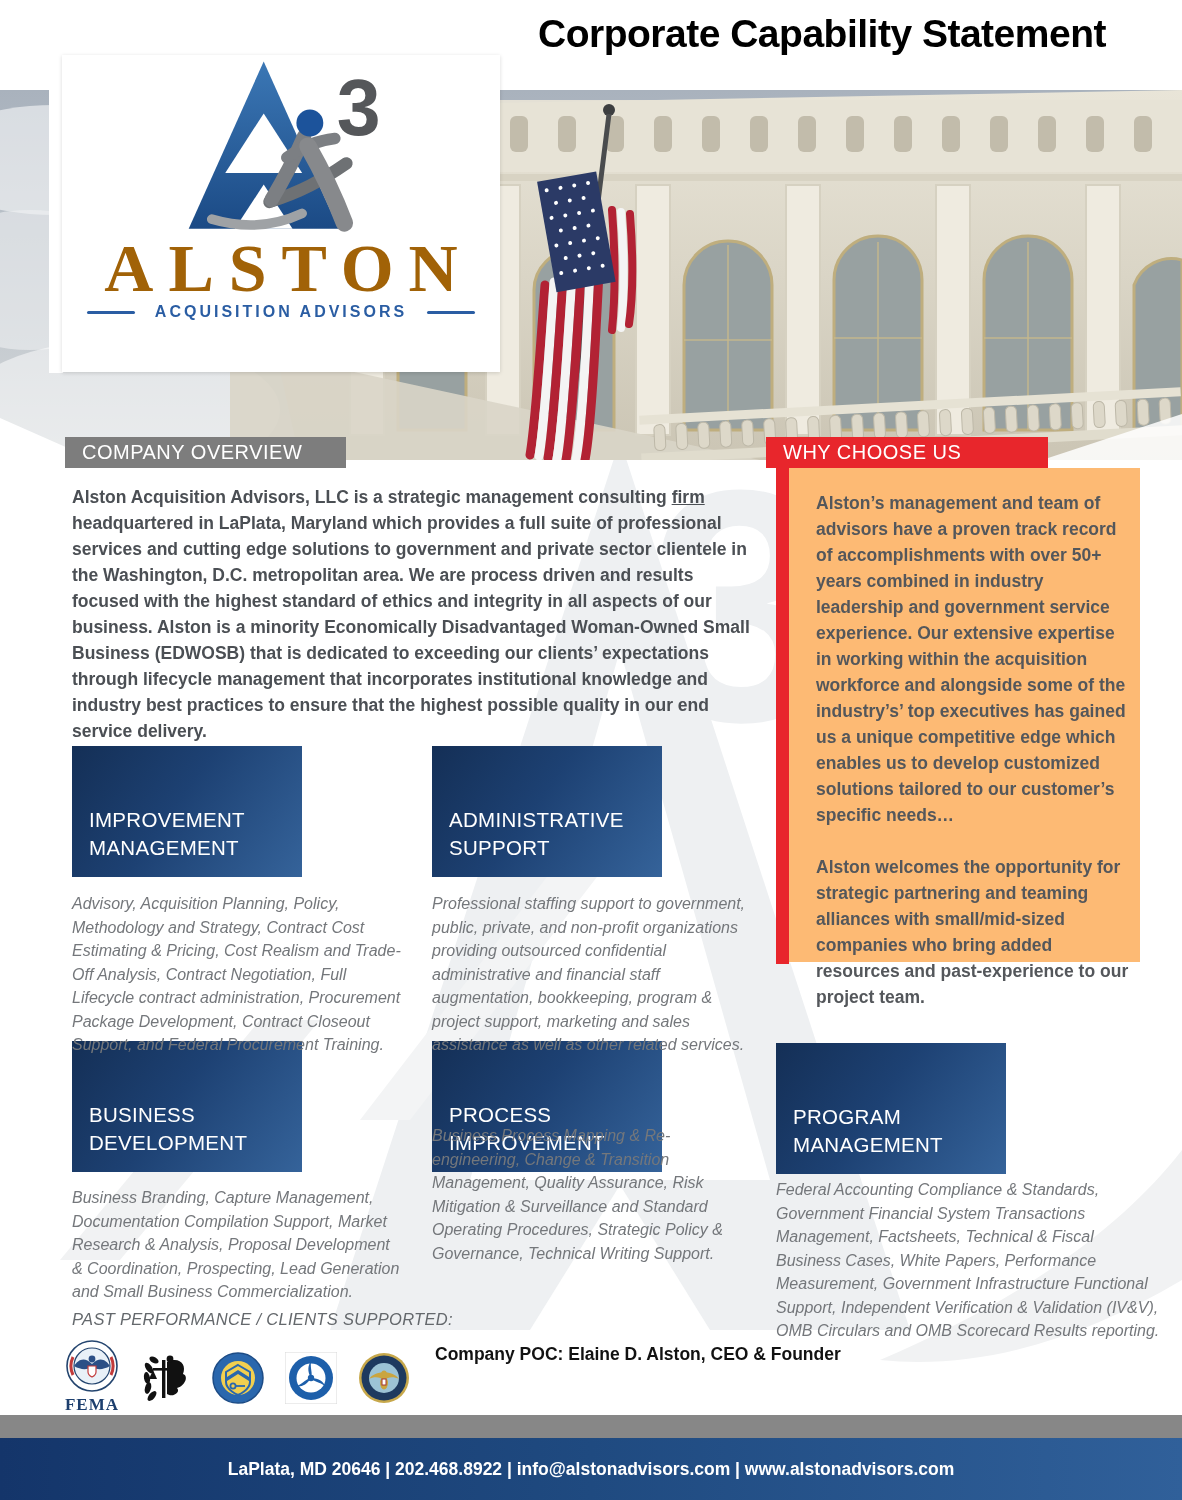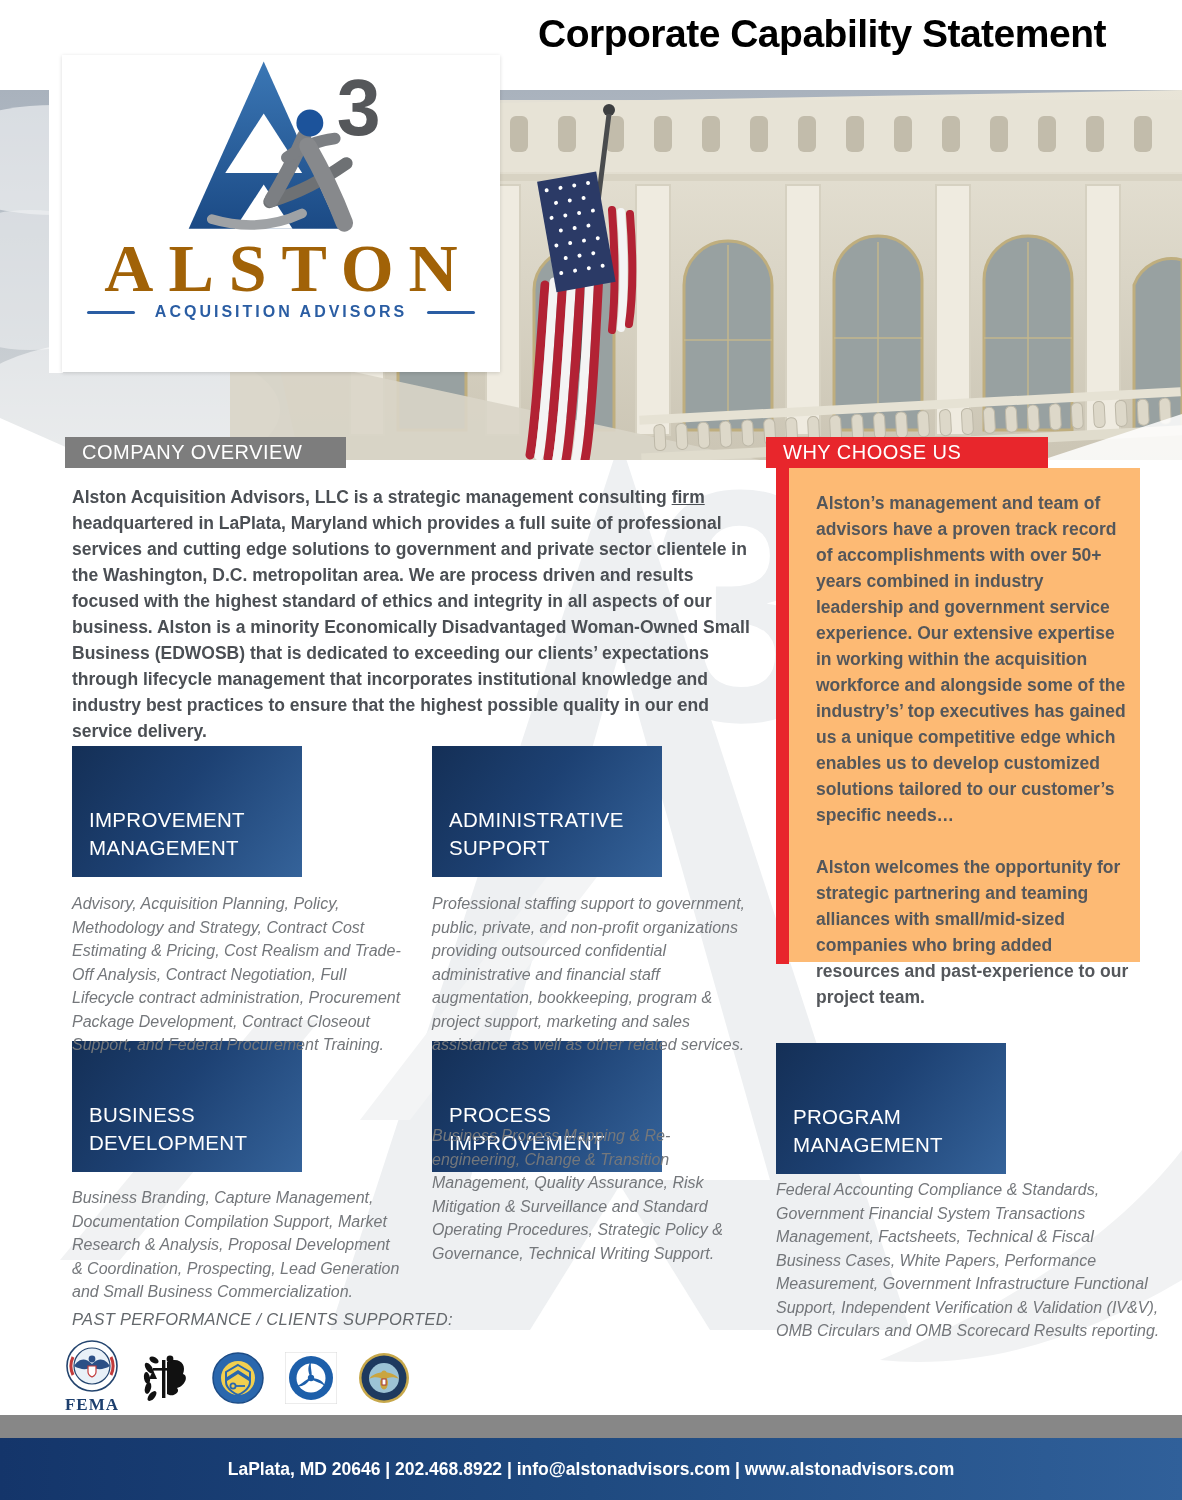--- a/index.html
+++ b/index.html
@@ -416,19 +416,20 @@
         <circle cx="26" cy="26" r="22.5" fill="#1e3a5f"></circle>
         <circle cx="26" cy="26" r="15" fill="#9cc3d5"></circle>
         <path d="M11,27 C17,18 35,18 41,27 C36,24.5 30,24.5 26,28.5 C22,24.5 16,24.5 11,27 Z" fill="#caa53f"></path>
         <ellipse cx="26" cy="31" rx="4" ry="6.5" fill="#caa53f"></ellipse>
         <rect x="24" y="27" width="4" height="6" fill="#ffffff" stroke="#a33636" stroke-width="1"></rect>
         <circle cx="26" cy="21" r="2.6" fill="#caa53f"></circle>
       </svg>
     </div>
   </div>
 
+  <div class="poc">Company POC: Elaine D. Alston, CEO &amp; Founder</div>
 
   <div class="gray-bar"></div>
   <div class="footer-bar">
     <span>LaPlata, MD 20646 | 202.468.8922 | info@alstonadvisors.com | www.alstonadvisors.com</span>
   </div>
 
 </div>
 
 </body></html>

